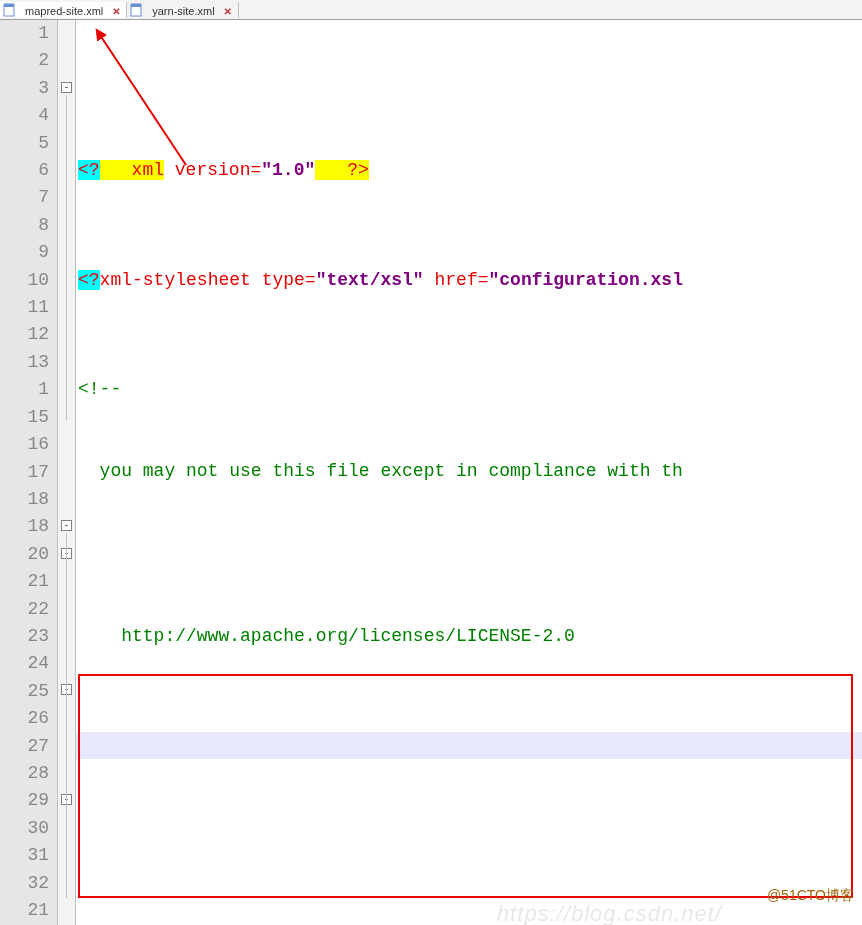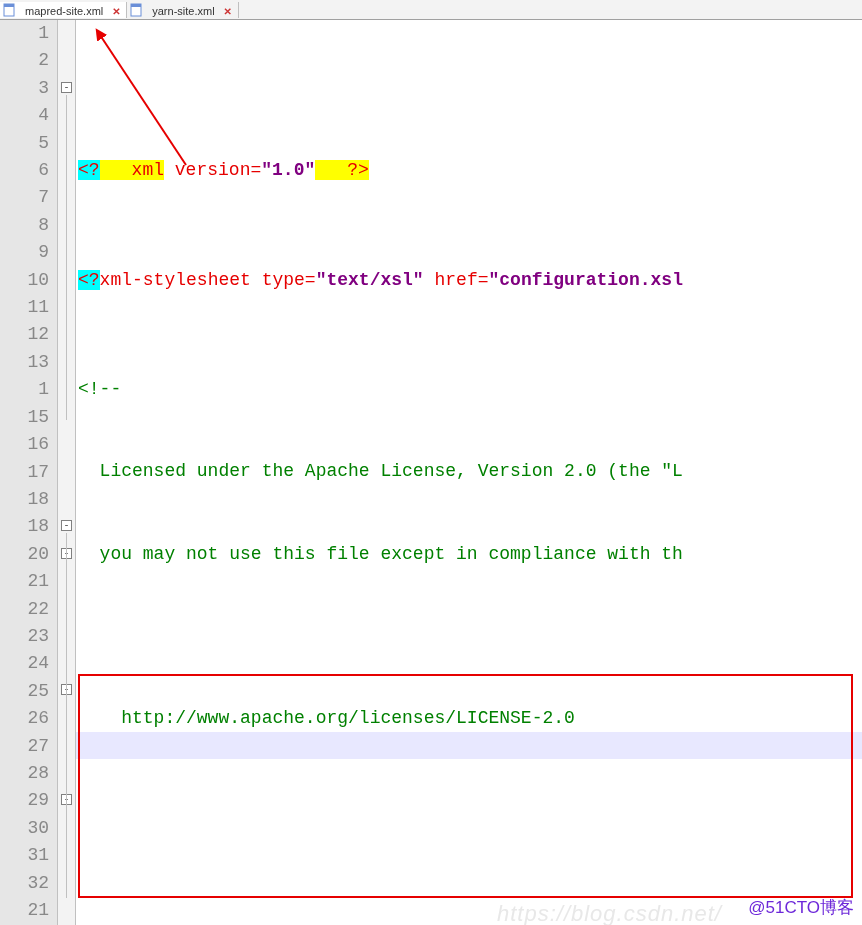--- a/index.html
+++ b/index.html
@@ -108,24 +108,24 @@
     pointer-events: none;
   }
   .arrow {
     position: absolute;
     pointer-events: none;
     z-index: 5;
   }
   .watermark {
     position: absolute;
     right: 8px;
-    bottom: 6px;
-    color: #6d28d9;
+    bottom: 20px;
+    color: #a16207;
     font-family: "Microsoft YaHei", sans-serif;
-    font-size: 17px;
+    font-size: 14px;
   }
   .watermark-url {
     position: absolute;
     right: 140px;
     bottom: -2px;
     color: #e8e8e8;
     font-family: "Microsoft YaHei", sans-serif;
     font-size: 22px;
     font-style: italic;
     letter-spacing: 1px;
@@ -211,21 +211,20 @@
 
   <div class="code">
     
     <div class="line-highlight" style="top:712px"></div>
 
     <div class="line"><span class="hl-cyan c-red">&lt;?</span><span class="hl-yellow c-red">xml</span><span class="c-red"> version=</span><span class="c-purple">"1.0"</span><span class="hl-yellow c-red">?&gt;</span></div>
 
     <div class="line"><span class="hl-cyan c-red">&lt;?</span><span class="c-red">xml-stylesheet</span><span class="c-red"> type=</span><span class="c-purple">"text/xsl"</span><span class="c-red"> href=</span><span class="c-purple">"configuration.xsl</span></div>
 
     <div class="line c-green2">&lt;!--</div>
-    <div class="line c-green2">  Licensed under the Apache License, Version 2.0 (the "L</div>
     <div class="line c-green2">  you may not use this file except in compliance with th</div>
     <div class="line c-green2"></div>
     <div class="line c-green2 underline">    http://www.apache.org/licenses/LICENSE-2.0</div>
     <div class="line c-green2"></div>
     
     
     
     
     
     

